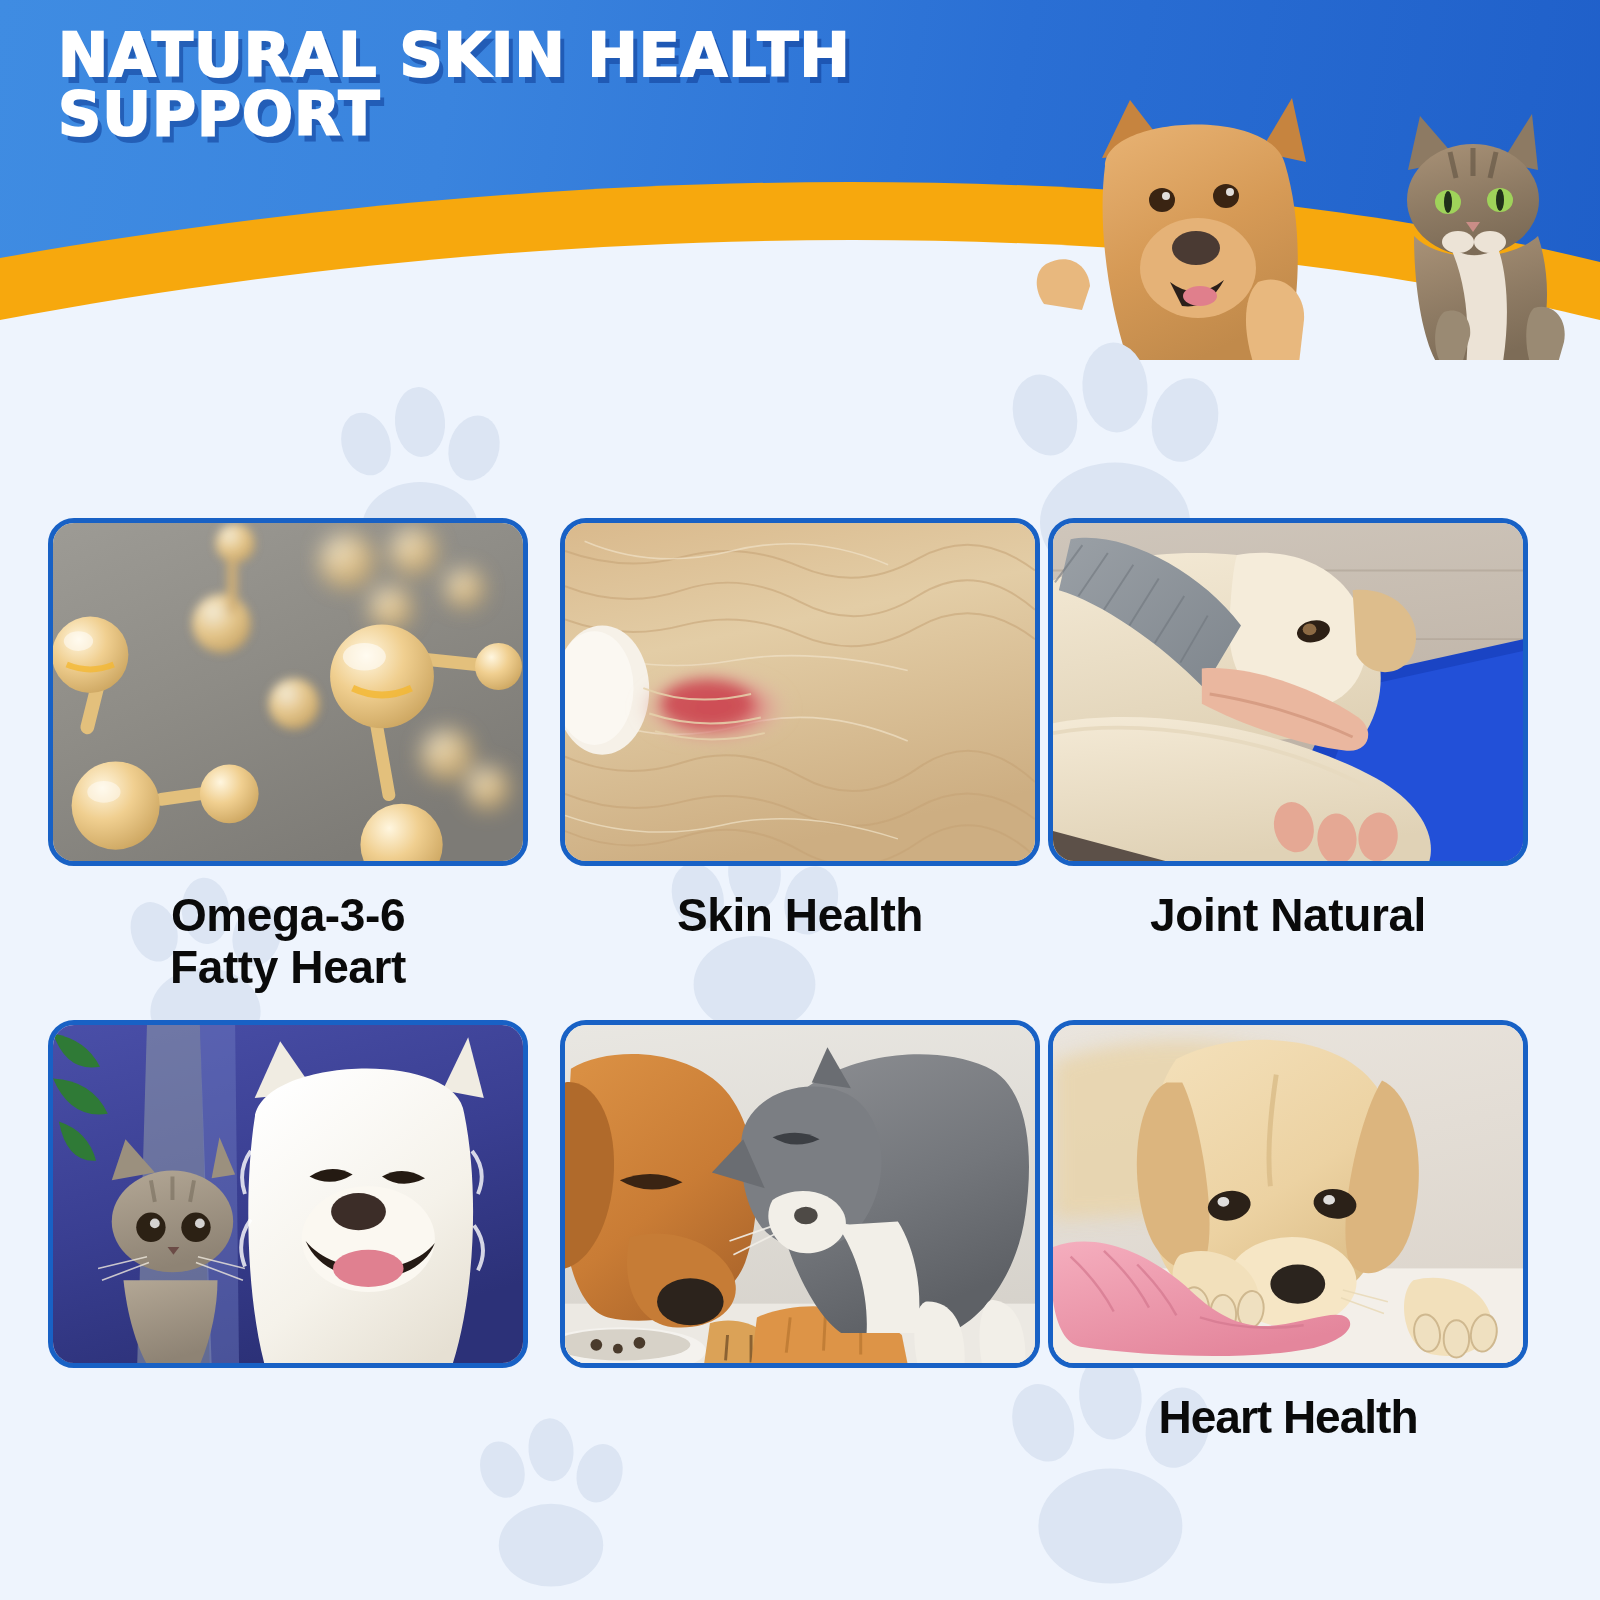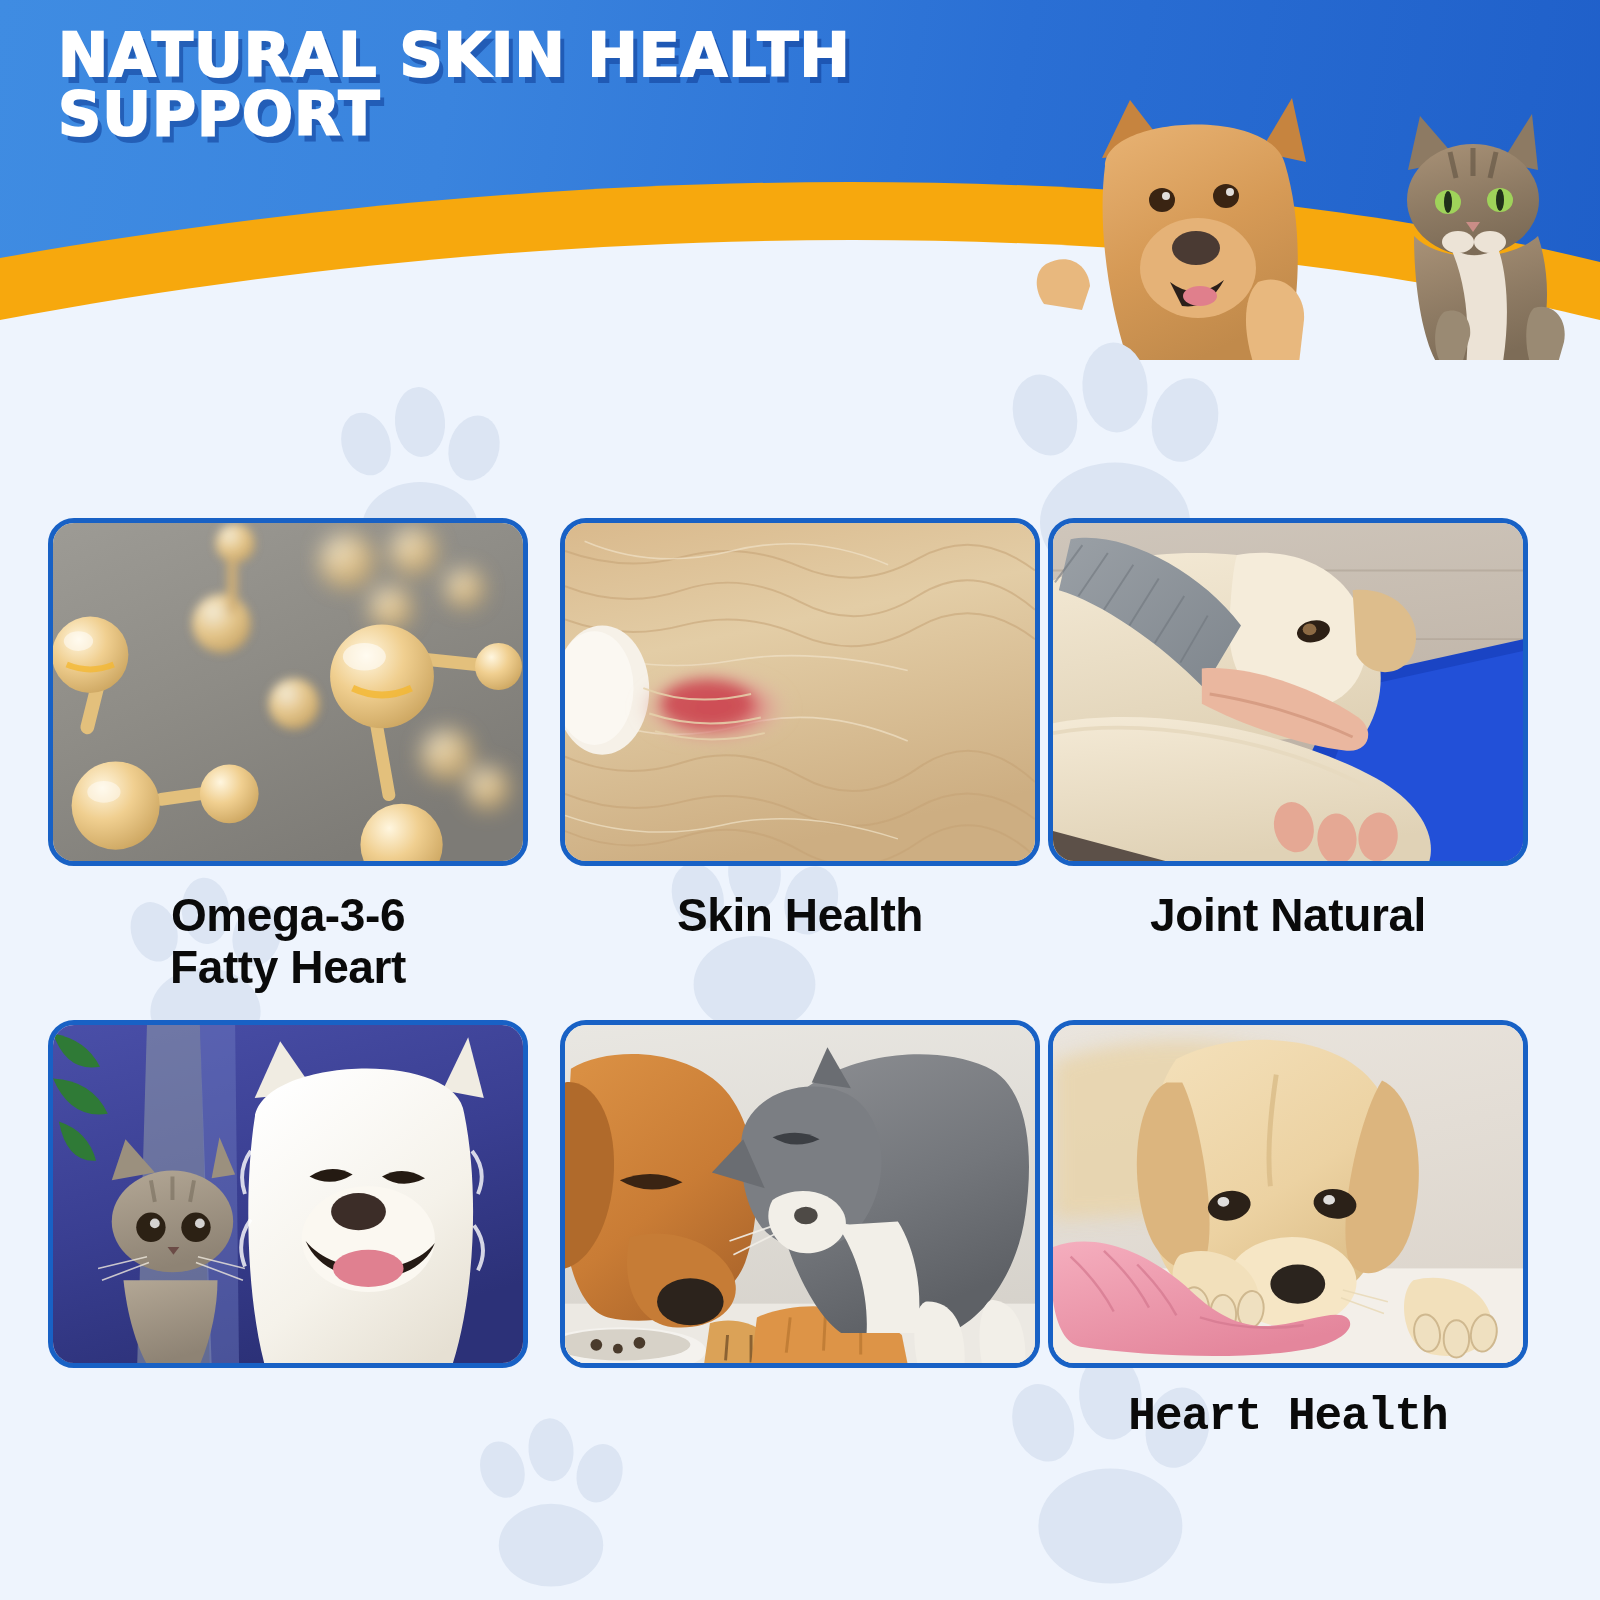--- a/index.html
+++ b/index.html
@@ -60,21 +60,21 @@
   .card-caption {
     margin-top:24px;
     text-align:center;
     font-family:"Liberation Sans", sans-serif;
     font-weight:bold;
     font-size:46px;
     line-height:1.12;
     color:#0a0a0a;
     letter-spacing:-0.4px;
   }
-  .card-caption.wide { font-family:Liberation Mono, monospace; letter-spacing:-1px; }
+  .card-caption.wide { font-family:Liberation Sans, sans-serif; letter-spacing:-1px; }
   .card-caption .cline { display:block; }
 
   
   .col-1 { left:48px; }
   .col-2 { left:560px; }
   .col-3 { left:1048px; }
   .row-1 { top:20px;margin-top:28px; }
   .row-2 { top:550px; }
 </style>
 </head>

